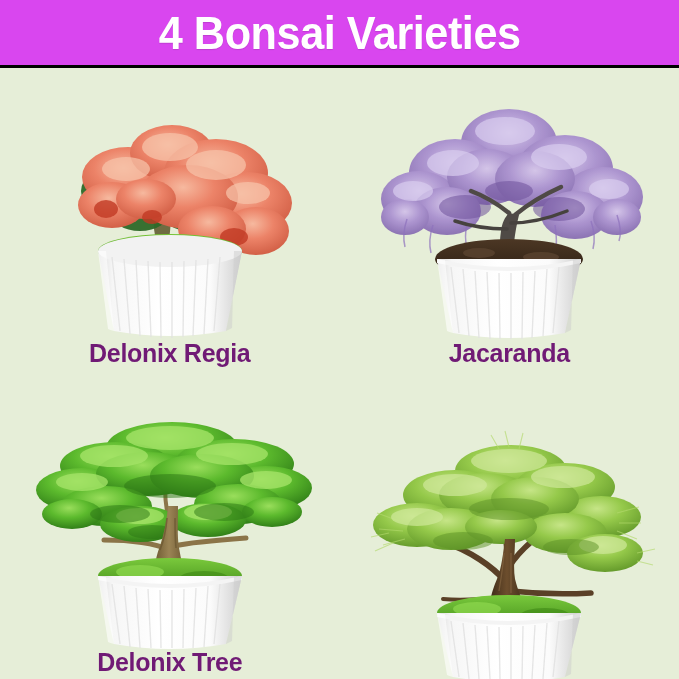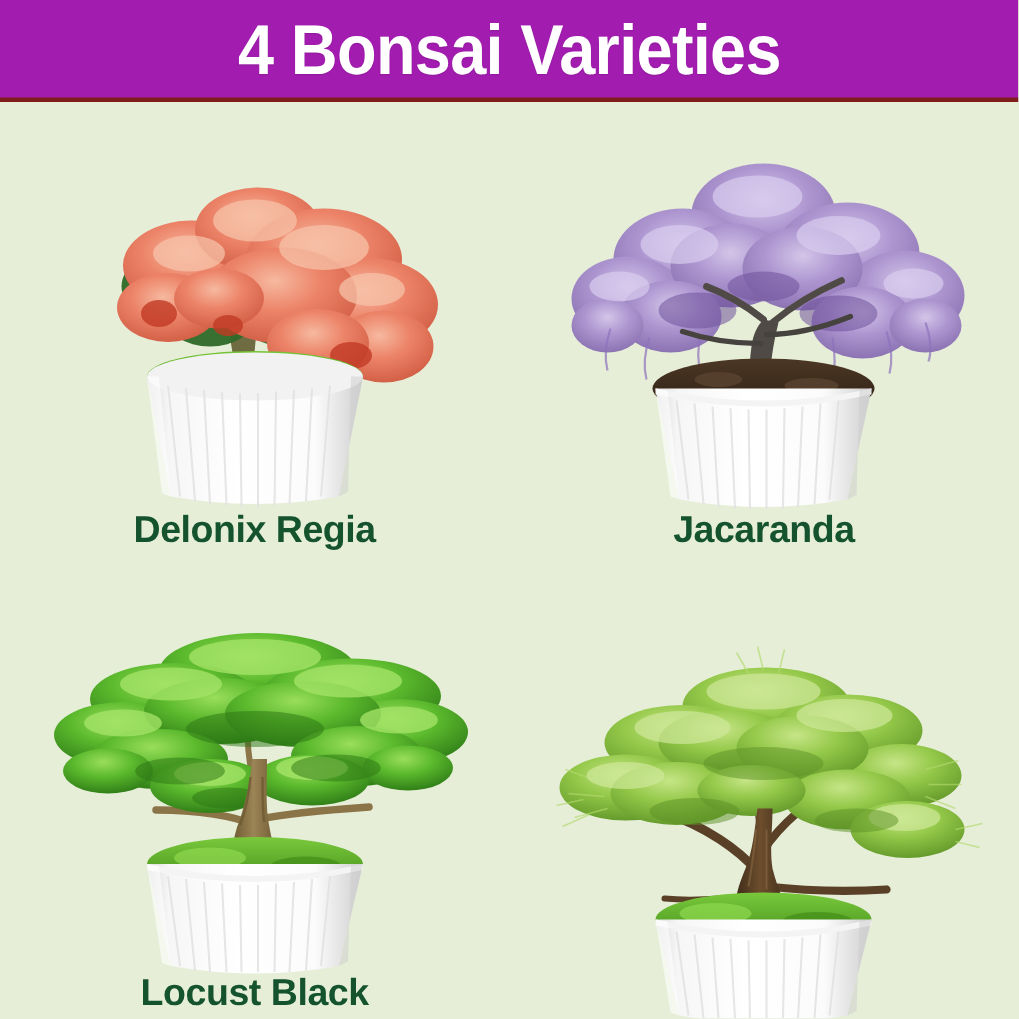--- a/index.html
+++ b/index.html
@@ -8,22 +8,22 @@
     width:679px;height:679px;
     background:#e6eed8;
     font-family:"Liberation Sans", sans-serif;
     overflow:hidden;
   }
   .page{position:relative;width:679px;height:679px;background:#e6eed8;overflow:hidden;}
 
   
   .banner{
     position:absolute;left:0;top:0;width:679px;height:68px;
-    background:#a21caf;
-    border-bottom:3px solid #7f1d1d;
+    background:#d946ef;
+    border-bottom:3px solid #000000;
     box-sizing:border-box;
     display:flex;align-items:center;justify-content:center;
   }
   .banner-title{
     color:#ffffff;
     font-family:"Liberation Sans Narrow","Liberation Sans",sans-serif;
     font-size:47px;
     font-weight:bold;
     letter-spacing:-0.5px;
     transform:scaleX(0.92);
@@ -42,21 +42,21 @@
   .cell{
     position:relative;
     display:flex;flex-direction:column;align-items:center;justify-content:flex-end;
   }
   .plant{
     position:relative;
     width:300px;height:258px;
     margin:0 auto;
   }
   .cell-label{
-    color:#14532d;
+    color:#701a75;
     font-size:25px;
     font-weight:bold;
     letter-spacing:-0.3px;
     line-height:1;
     margin-top:2px;
     margin-bottom:8px;
     white-space:nowrap;
   }
   .cell.row2 .cell-label{margin-bottom:4px;}
 
@@ -345,21 +345,21 @@
               <line x1="164" y1="199" x2="163" y2="258"></line>
               <line x1="176" y1="198" x2="173" y2="258"></line>
               <line x1="188" y1="196" x2="184" y2="257"></line>
               <line x1="200" y1="194" x2="194" y2="254"></line>
             </g>
             <path d="M78 186 L86 187 L94 254 Q90 253 88 252 Z" fill="#ffffff" opacity="0.6"></path>
             <path d="M214 187 L222 186 L206 254 Q210 252 212 251 Z" fill="#cccccc" opacity="0.5"></path>
           </g>
         </svg>
       </div>
-      <div class="cell-label">Locust Black</div>
+      <div class="cell-label">Delonix Tree</div>
     </div>
 
     <div class="cell row2">
       <div class="plant">
         <svg width="300" height="258" viewBox="0 0 300 258">
           <defs>
             <radialGradient id="p1canopy" cx="45%" cy="30%" r="72%">
               <stop offset="0%" stop-color="#c6e587"></stop>
               <stop offset="45%" stop-color="#95c94a"></stop>
               <stop offset="100%" stop-color="#63992a"></stop>

